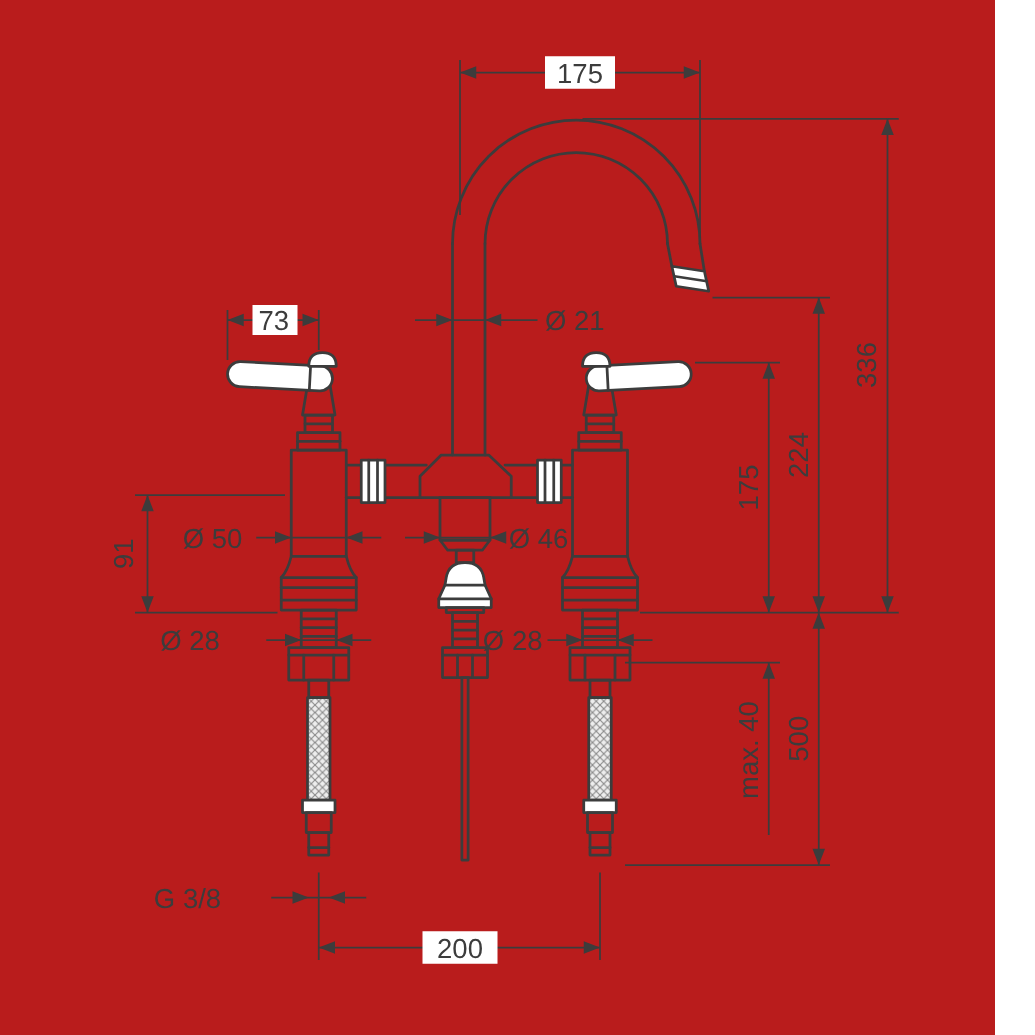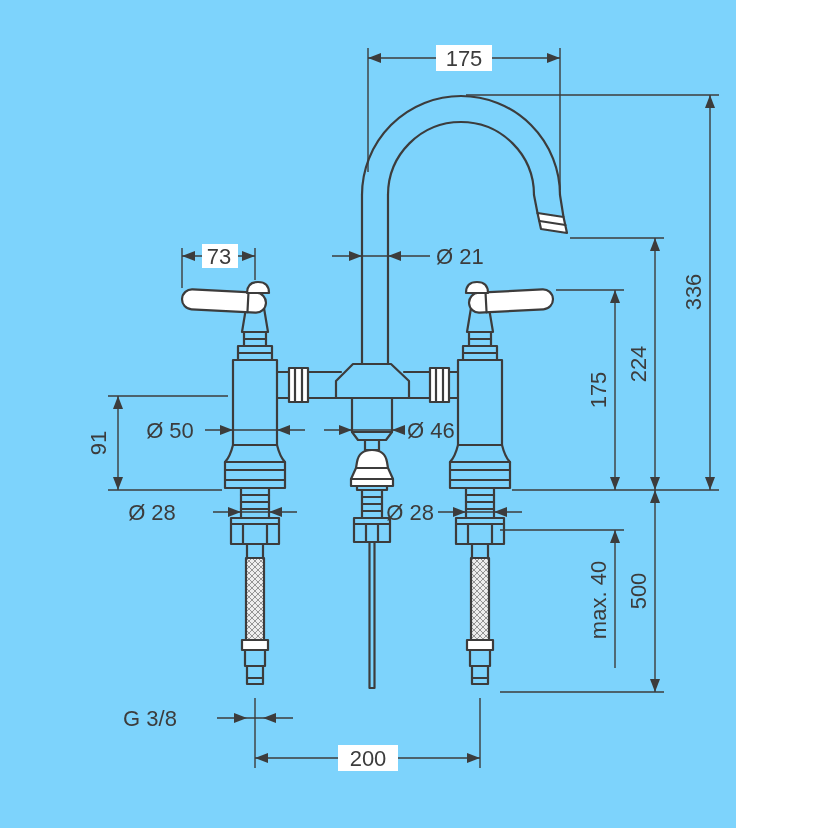--- a/index.html
+++ b/index.html
@@ -1,16 +1,16 @@
 <!DOCTYPE html>
 <html><head>
 <meta charset="utf-8">
 <style>
   html,body{margin:0;padding:0;background:#ffffff;}
-  .canvas{position:relative;width:736px;height:828px;background:#7dd3fc;overflow:hidden;}
+  .canvas{position:relative;width:796px;height:828px;background:#b91c1c;overflow:hidden;}
   svg{display:block;}
   .draw path,.draw rect,.draw line{fill:none;stroke:#3c3c3c;stroke-width:2.2;stroke-linejoin:round;stroke-linecap:round;}
   .draw .wh{fill:#ffffff;}
   .draw .hose{fill:url(#braid);}
   .dims line{stroke:#3c3c3c;stroke-width:1.4;}
   .dims .arrow{fill:#3c3c3c;stroke:none;}
   .dims .mask{fill:#ffffff;stroke:none;}
   .dims text{font-family:"Liberation Sans","DejaVu Sans",sans-serif;font-size:22px;fill:#3c3c3c;}
 </style>
 </head>

